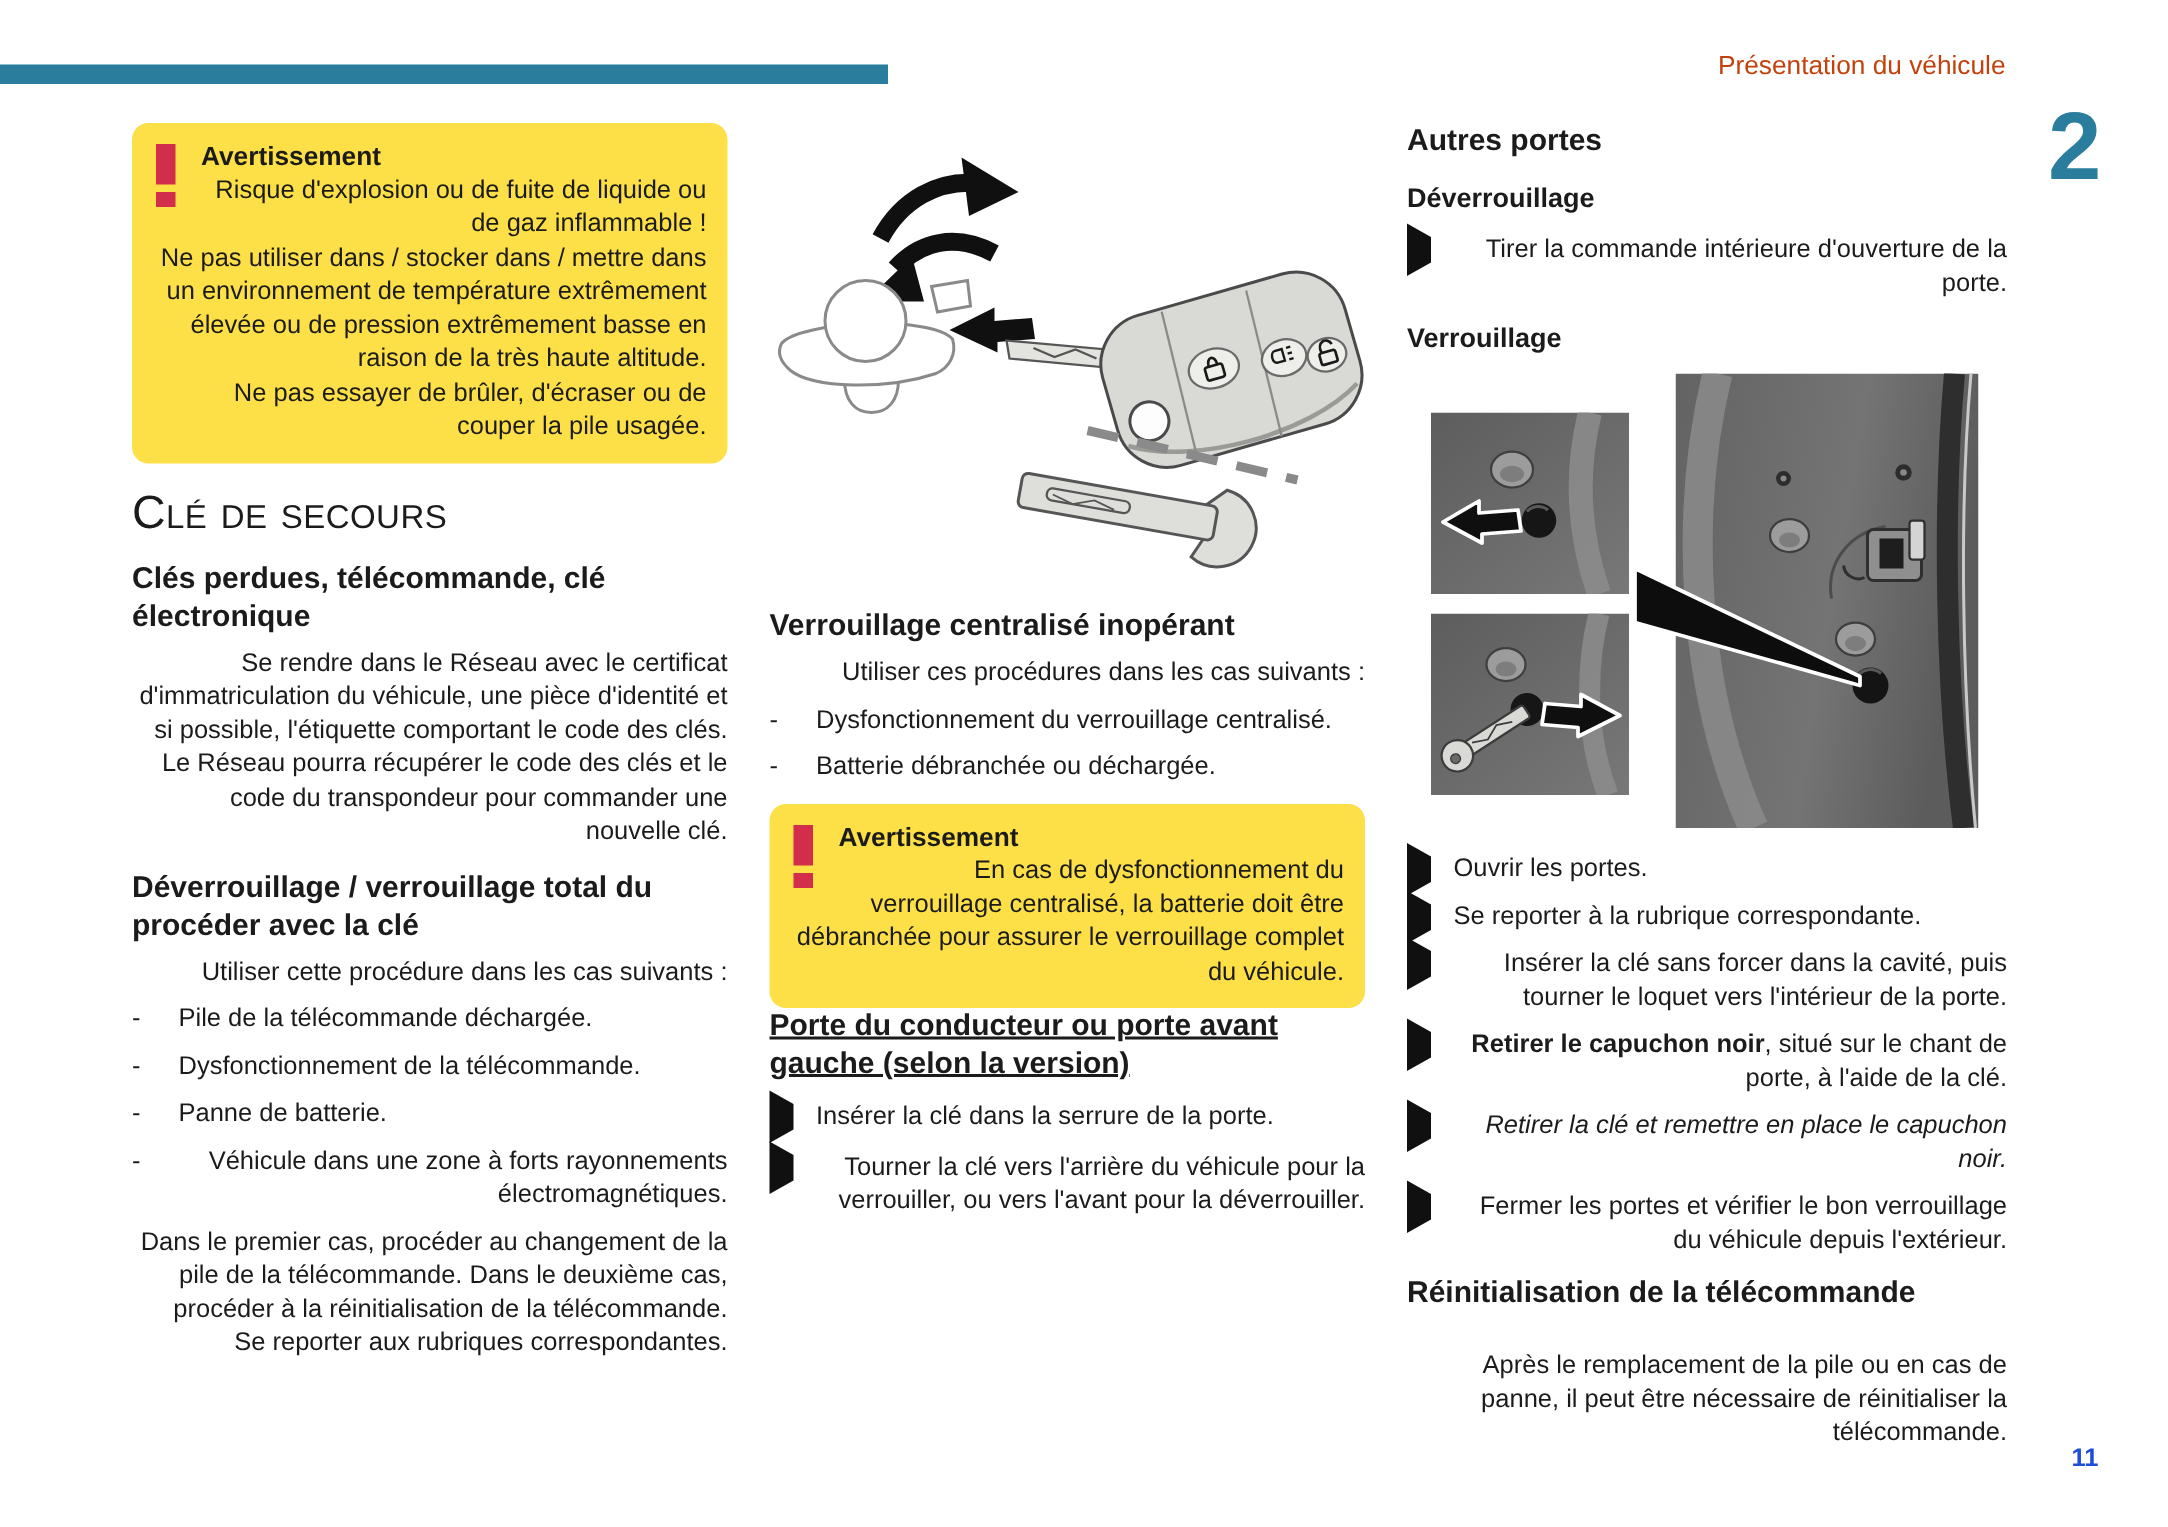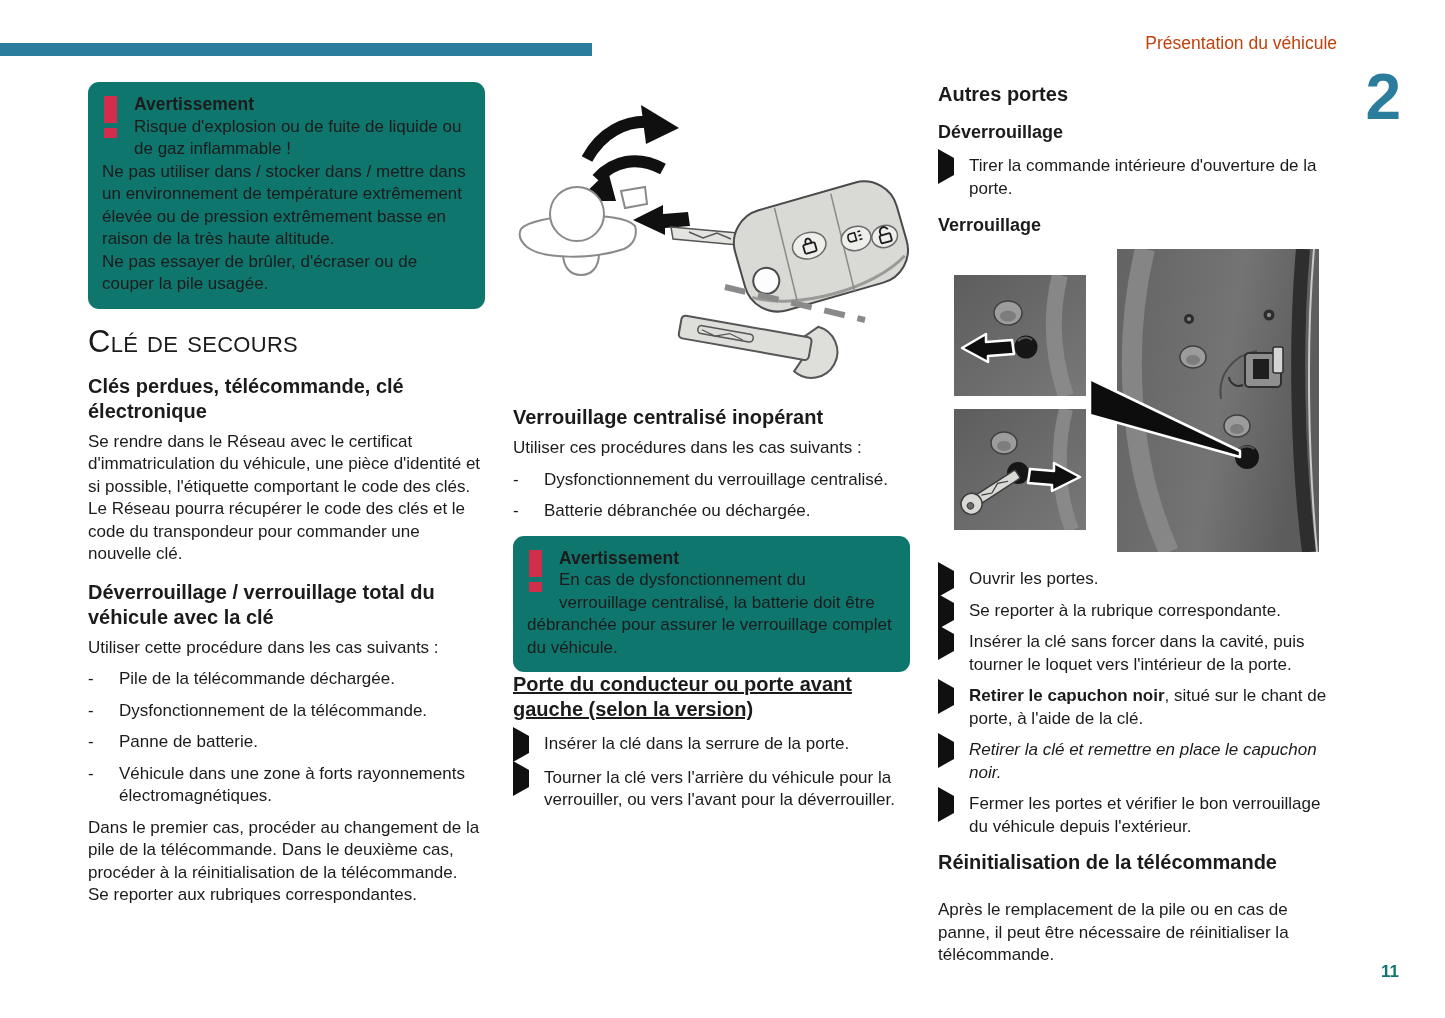--- a/index.html
+++ b/index.html
@@ -4,33 +4,33 @@
 <style>
   html,body{margin:0;padding:0;}
   body{
     width:1445px;height:1018px;position:relative;background:#ffffff;
     font-family:"Liberation Sans", sans-serif;color:#1b1b1b;overflow:hidden;
     -webkit-font-smoothing:antialiased;
   }
   .teal-bar{position:absolute;left:0;top:43px;width:592px;height:13px;background:#2a7d9c;}
   .running-title{position:absolute;top:33px;right:108px;font-size:17.5px;color:#c2410c;}
   .chapter-num{position:absolute;top:68px;right:44px;font-size:64px;line-height:58px;font-weight:bold;color:#2a7d9c;}
-  .page-num{position:absolute;top:962px;right:46px;font-size:17px;font-weight:bold;color:#0f766e;}
+  .page-num{position:absolute;top:962px;right:46px;font-size:17px;font-weight:bold;color:#1d4ed8;}
 
   .col{position:absolute;top:82px;}
   #col1{left:88px;width:397px;}
   #col2{left:513px;width:397px;top:85px;}
   #col3{left:938px;width:400px;}
 
-  p{margin:0;font-size:17px;line-height:22.5px;}
+  p{margin:0;font-size:17px;line-height:22.5px;text-align:right;}
   .h1{font-size:31px;line-height:36px;font-weight:normal;font-variant:small-caps;letter-spacing:.3px;margin:15px 0 8px;}
   .h2{font-size:20px;line-height:25px;font-weight:bold;margin:14px 0 7px;}
   .h3{font-size:18px;line-height:23px;font-weight:bold;margin:14px 0 6px;}
 
-  .warnbox{background:#0f766e;border-radius:11px;padding:11px 14px 13px 14px;}
+  .warnbox{background:#fde047;border-radius:11px;padding:11px 14px 13px 14px;}
   .warn-icon{float:left;width:13px;height:42px;margin:3px 17px 2px 2px;}
   .warn-icon .bar{width:13px;height:27px;background:#d22d4b;}
   .warn-icon .dot{width:13px;height:10px;margin-top:5px;background:#d22d4b;}
   .warn-title{font-weight:bold;font-size:17.5px;line-height:22.5px;}
   .warnbox p{margin:0;}
 
   .dlist{margin:4px 0 2px;}
   .dl-item{display:flex;margin:9px 0;}
   .dl-item .dash{width:31px;flex:none;font-size:17px;line-height:22.5px;}
   .alist{margin:6px 0 2px;}
@@ -66,21 +66,21 @@
     <div class="warn-title">Avertissement</div>
     <p>Risque d'explosion ou de fuite de liquide ou de gaz inflammable !</p>
     <p>Ne pas utiliser dans / stocker dans / mettre dans un environnement de température extrêmement élevée ou de pression extrêmement basse en raison de la très haute altitude.</p>
     <p>Ne pas essayer de brûler, d'écraser ou de couper la pile usagée.</p>
   </div>
 
   <div class="h1">Clé de secours</div>
   <div class="h2">Clés perdues, télécommande, clé électronique</div>
   <p>Se rendre dans le Réseau avec le certificat d'immatriculation du véhicule, une pièce d'identité et si possible, l'étiquette comportant le code des clés. Le Réseau pourra récupérer le code des clés et le code du transpondeur pour commander une nouvelle clé.</p>
 
-  <div class="h2">Déverrouillage / verrouillage total du véhicule avec la clé</div>
+  <div class="h2">Déverrouillage / verrouillage total du procéder avec la clé</div>
   <p>Utiliser cette procédure dans les cas suivants :</p>
   <div class="dlist">
     <div class="dl-item">
         <span class="dash">-</span>
         <p>Pile de la télécommande déchargée.</p>
       </div>
     <div class="dl-item">
         <span class="dash">-</span>
         <p>Dysfonctionnement de la télécommande.</p>
       </div>

